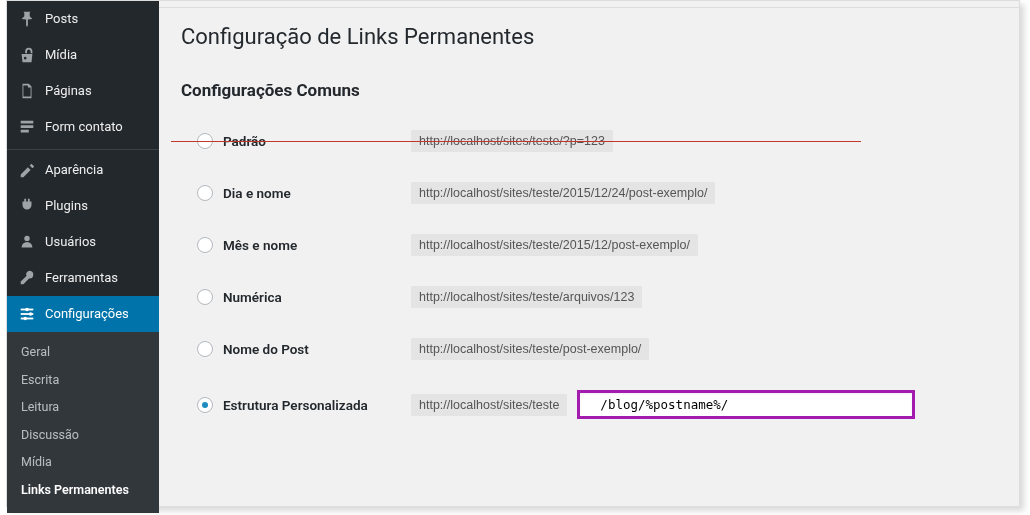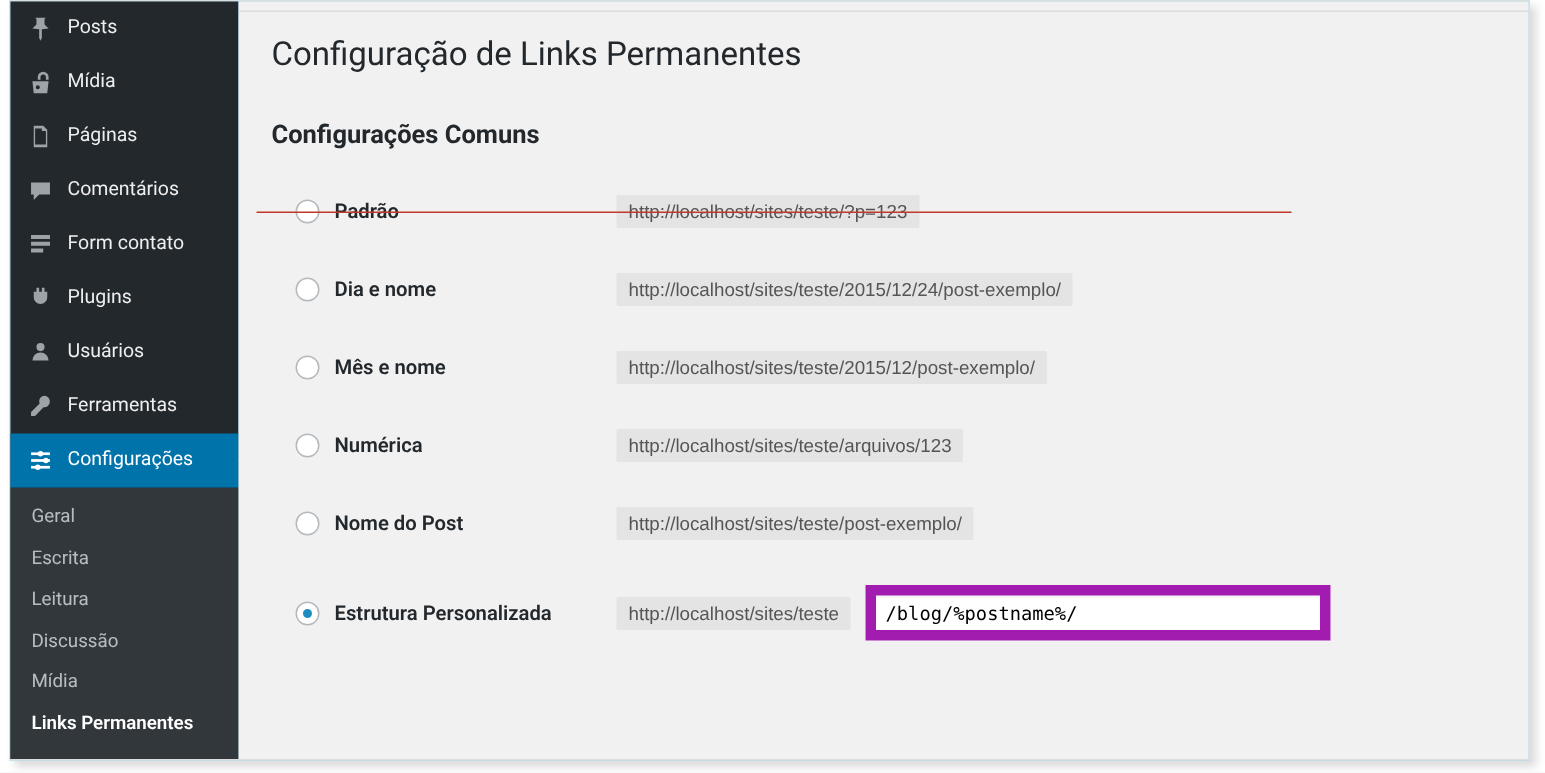--- a/index.html
+++ b/index.html
@@ -5,21 +5,21 @@
   * { box-sizing: border-box; margin: 0; padding: 0; }
   html, body { font-family: -apple-system, BlinkMacSystemFont, "Segoe UI", Roboto, sans-serif; }
   body { width: 1030px; height: 515px; overflow: hidden; position: relative; background: #fff; }
 
   .frame {
     position: absolute;
     left: 6px; top: 0; right: 10px; bottom: 8px;
     border: 1px solid #ddd;
     box-shadow: 4px 4px 6px rgba(0,0,0,0.15);
     display: flex;
-    background: #7dd3fc;
+    background: #eab308;
   }
 
   
   .sidebar {
     width: 152px;
     background: #23282d;
     color: #eee;
     display: flex;
     flex-direction: column;
     font-size: 13px;
@@ -137,24 +137,24 @@
     background: #e4e4e4;
     color: #555;
     font-family: Liberation Sans, sans-serif;
     font-size: 12.5px;
     padding: 4px 8px;
     border-radius: 1px;
   }
   .custom-input {
     font-family: Consolas, Monaco, monospace;
     font-size: 12.5px;
-    padding: 4px 6px;
-    border: 7px solid #a21caf;
+    padding: 4px 20px;
+    border: 3px solid #a21caf;
     background: #fff;
-    width: 310px;
+    width: 338px;
     box-shadow: inset 0 1px 2px rgba(0,0,0,0.07);
   }
 
   
   .strike-line {
     position: absolute;
     border-top: 1px solid #c0392b;
     left: -10px;
     width: 690px;
     top: 50%;
@@ -189,38 +189,38 @@
 
     <div class="menu-item">
       <span class="icon">
         <svg width="18" height="18" viewBox="0 0 20 20" fill="currentColor">
             <path d="M5 2h7l3 3v13H5V2zm1 2v12h8V6h-3V4H6z"></path>
           </svg>
       </span>
       <span>Páginas</span>
     </div>
 
-    <div class="menu-item">
-      <span class="icon">
-        <svg width="18" height="18" viewBox="0 0 20 20" fill="currentColor">
-            <path d="M3 4h14v9H9l-4 4v-4H3V4z"></path>
-          </svg>
-      </span>
-      <span>Comentários</span>
-    </div>
 
     <div class="menu-item">
       <span class="icon">
         <svg width="18" height="18" viewBox="0 0 20 20" fill="currentColor">
             <path d="M3 3h14v3H3V3zm0 5h14v3H3V8zm0 5h9v3H3v-3z"></path>
           </svg>
       </span>
       <span>Form contato</span>
     </div>
 
+    <div class="menu-item separator-top">
+      <span class="icon">
+        <svg width="18" height="18" viewBox="0 0 20 20" fill="currentColor">
+            <path d="M3 15l8-8 3 3-8 8H3v-3zm10-10l2-2 3 3-2 2-3-3z"></path>
+          </svg>
+      </span>
+      <span>Aparência</span>
+    </div>
 
     <div class="menu-item">
       <span class="icon">
         <svg width="18" height="18" viewBox="0 0 20 20" fill="currentColor">
             <path d="M7 2v3H5v4a5 5 0 005 5v4h0v-4a5 5 0 005-5V5h-2V2h-2v3H9V2H7z"></path>
           </svg>
       </span>
       <span>Plugins</span>
     </div>
 

